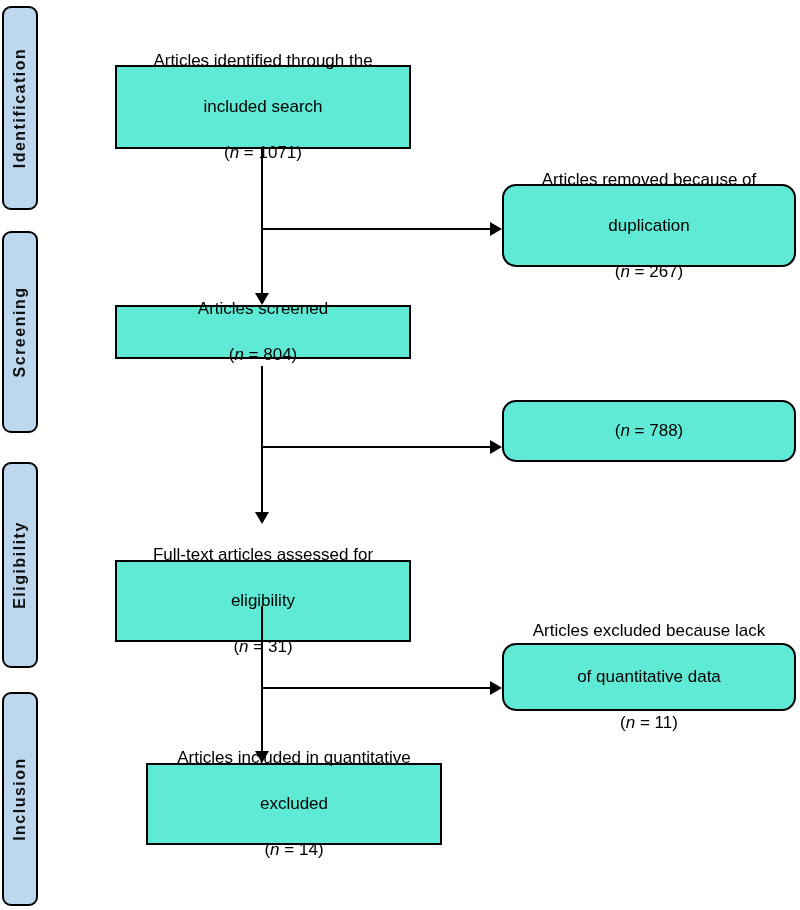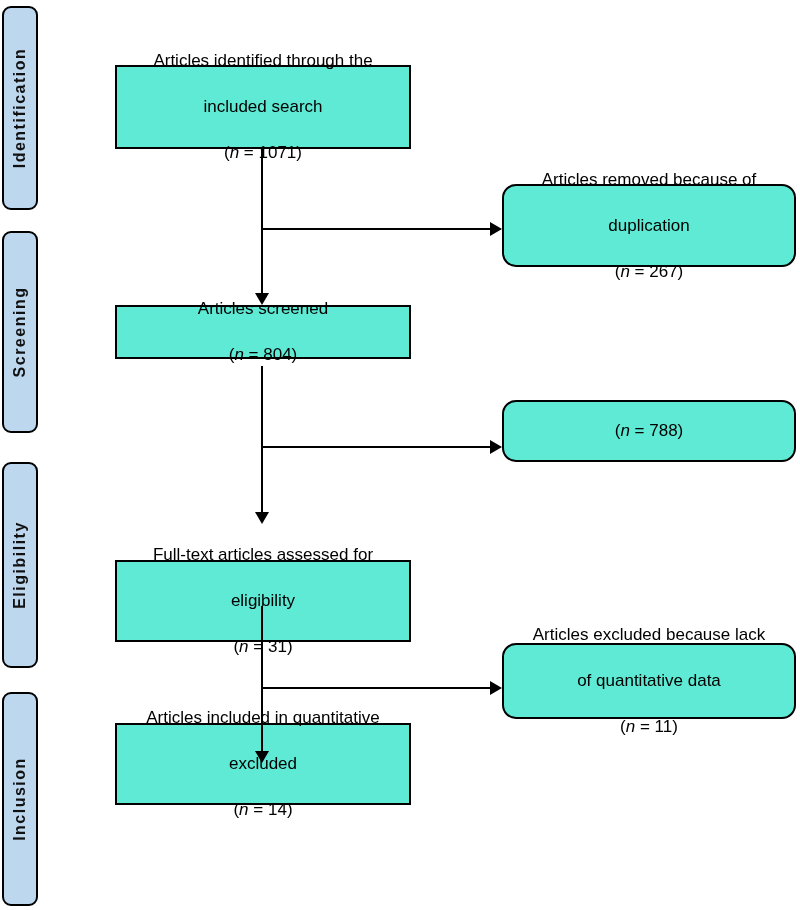--- a/index.html
+++ b/index.html
@@ -72,38 +72,38 @@
 
     <div class="bline"><span>(</span><span class="nvar">n</span><span> = </span><span>804</span><span>)</span></div>
   </div>
 
   <div class="box main-box" style="top:524px;height:82px;margin-top:36px;">
     <div class="bline">Full-text articles assessed for</div>
     <div class="bline">eligibility</div>
     <div class="bline"><span>(</span><span class="nvar">n</span><span> = </span><span>31</span><span>)</span></div>
   </div>
 
-  <div class="box main-box" style="top:723px;height:82px;">
+  <div class="box main-box" style="top:763px;height:82px;margin-left:31px;">
     <div class="bline">Articles included in quantitative</div>
     <div class="bline">excluded</div>
     <div class="bline"><span>(</span><span class="nvar">n</span><span> = </span><span>14</span><span>)</span></div>
   </div>
 
   <div class="box side-box" style="top:184px;height:83px;">
     <div class="bline">Articles removed because of</div>
     <div class="bline">duplication</div>
     <div class="bline"><span>(</span><span class="nvar">n</span><span> = </span><span>267</span><span>)</span></div>
   </div>
 
   <div class="box side-box" style="top:400px;height:62px;">
 
     <div class="bline"><span>(</span><span class="nvar">n</span><span> = </span><span>788</span><span>)</span></div>
   </div>
 
-  <div class="box side-box" style="top:643px;height:76px;">
+  <div class="box side-box" style="top:643px;height:68px;">
     <div class="bline">Articles excluded because lack</div>
     <div class="bline">of quantitative data</div>
     <div class="bline"><span>(</span><span class="nvar">n</span><span> = </span><span>11</span><span>)</span></div>
   </div>
 
   <div class="vline" style="top:149px;height:145px;"></div>
   <div class="arrow-down" style="top:293px;"></div>
 
   <div class="vline" style="top:366px;height:147px;"></div>
   <div class="arrow-down" style="top:512px;"></div>

